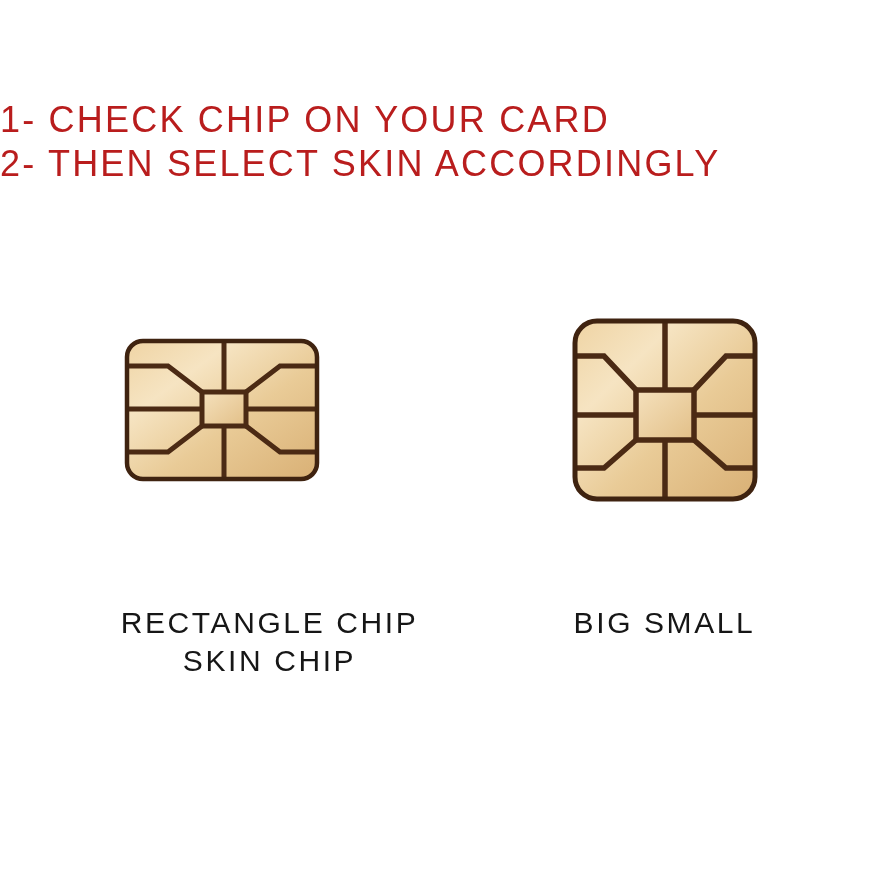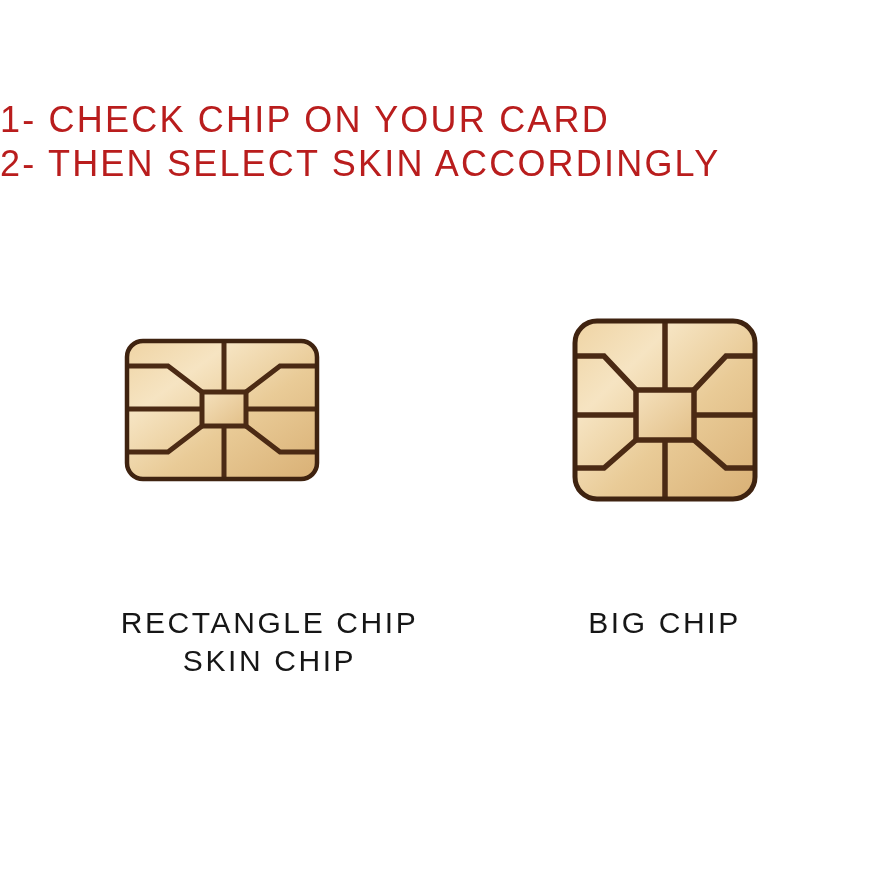--- a/index.html
+++ b/index.html
@@ -189,15 +189,15 @@
   </div>
 
 </div>
 
 <div class="caption-row">
   <div class="caption left">
     <span class="cline">RECTANGLE CHIP</span>
     <span class="cline">SKIN CHIP</span>
   </div>
   <div class="caption right">
-    <span class="cline">BIG CHIP</span>
+    <span class="cline">BIG SMALL</span>
   </div>
 </div>
 
 </body></html>

